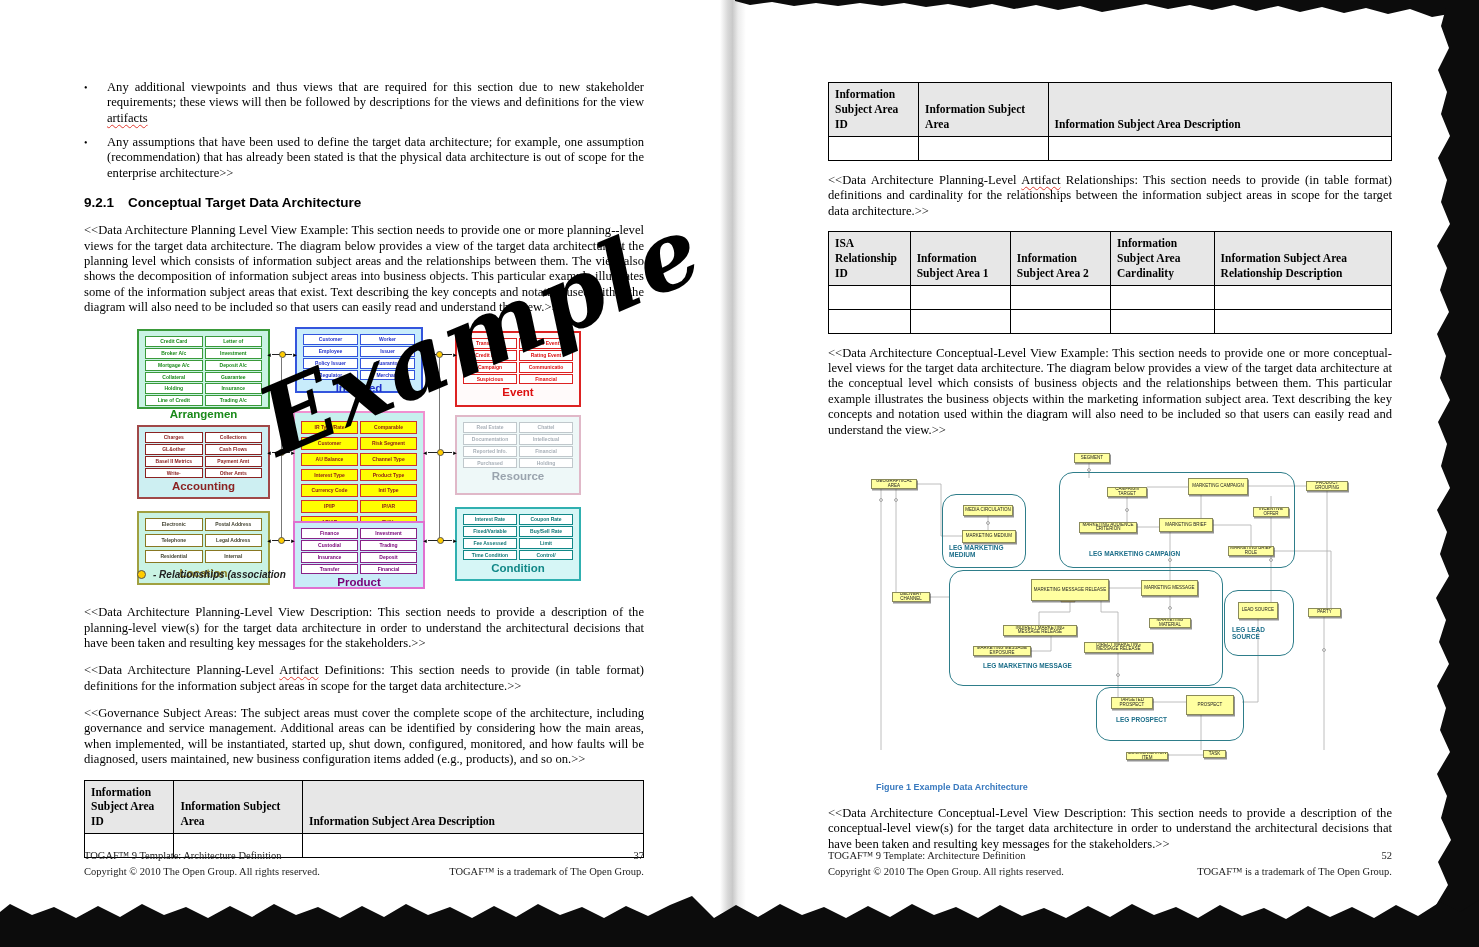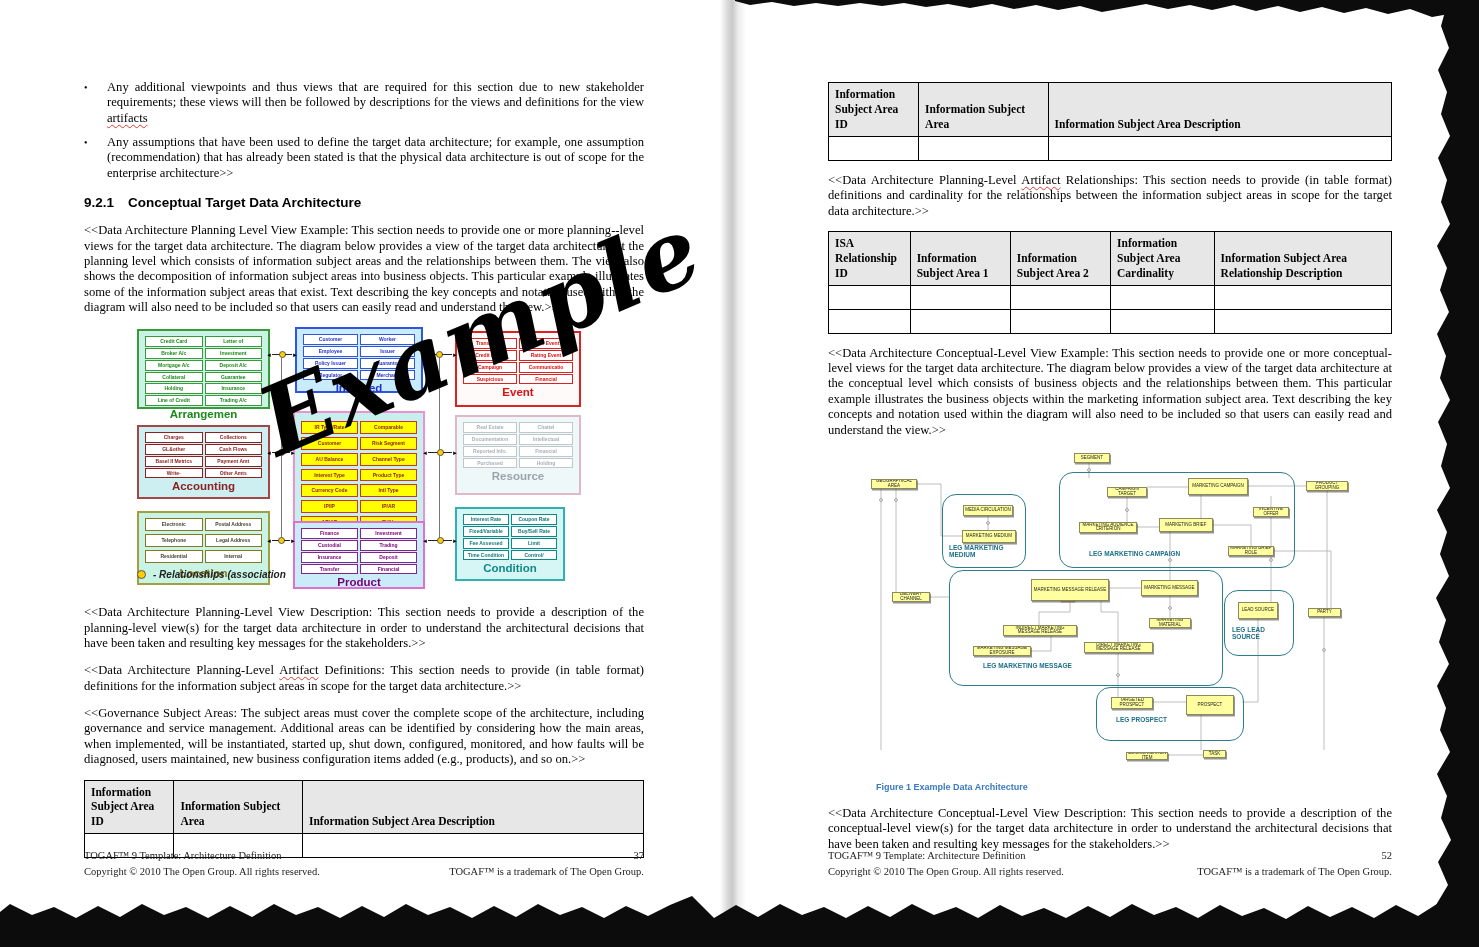--- a/index.html
+++ b/index.html
@@ -51,21 +51,21 @@
   .g-res{left:320px;top:88px;width:126px;height:80px;background:#eef8f8;border-color:#e0b8c8;}
   .g-res .dcell{border-color:#c0c8cc;color:#a8b0b8;}
   .g-res .dlabel{color:#9aa4ae;}
   .g-loc{left:2px;top:184px;width:133px;height:74px;background:#c9f3e4;border-color:#a0a040;}
   .g-loc .dgrid{gap:3px 2px;}
   .g-loc .dcell{border-color:#887722;color:#444433;padding:2px 0;}
   .g-loc .dlabel{color:#8a7a22;margin-top:4px;}
   .g-prd{left:158px;top:194px;width:132px;height:68px;background:#c9ecf8;border-color:#e070d0;}
   .g-prd .dcell{border-color:#882288;color:#770077;}
   .g-prd .dlabel{color:#770077;}
-  .g-con{left:320px;top:180px;width:110px;height:74px;background:#d6f6f6;border-color:#30b0b0;}
+  .g-con{left:320px;top:180px;width:126px;height:74px;background:#d6f6f6;border-color:#30b0b0;}
   .g-con .dcell{border-color:#118888;color:#117777;}
   .g-con .dlabel{color:#118888;}
 
   .conn{position:absolute;height:9px;display:flex;align-items:center;z-index:5;}
   .conn .arr{font-size:6px;line-height:1;color:#000;}
   .conn .ln{flex:1;height:1px;background:#222;}
   .conn .dot{width:7px;height:7px;border-radius:50%;background:#ffcc00;border:1px solid #555;box-sizing:border-box;margin:0 -1px;}
   .vln{position:absolute;width:1px;background:#777;z-index:1;}
   .legend51{position:absolute;left:2px;top:242px;display:flex;align-items:center;
     font-size:10px;font-weight:bold;font-style:italic;color:#222;}

